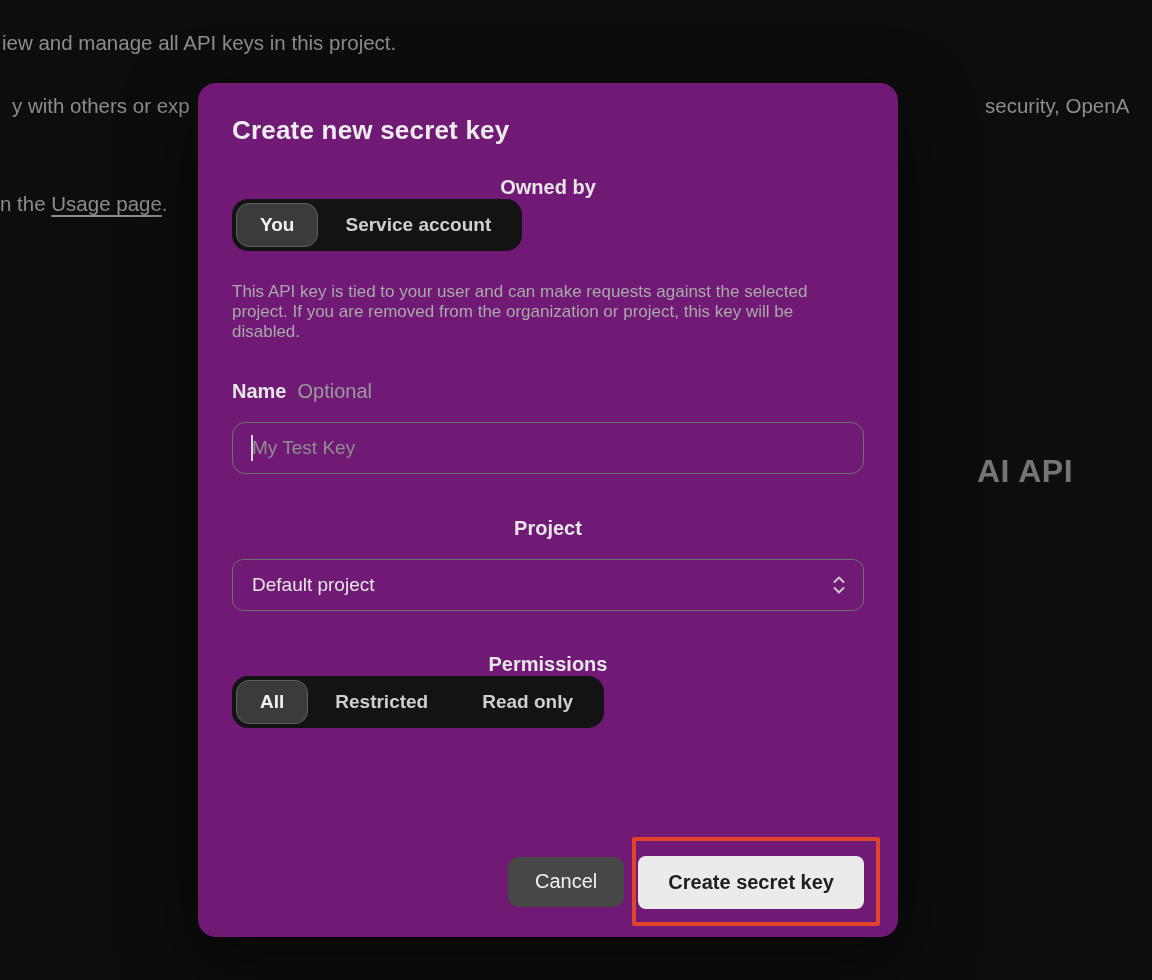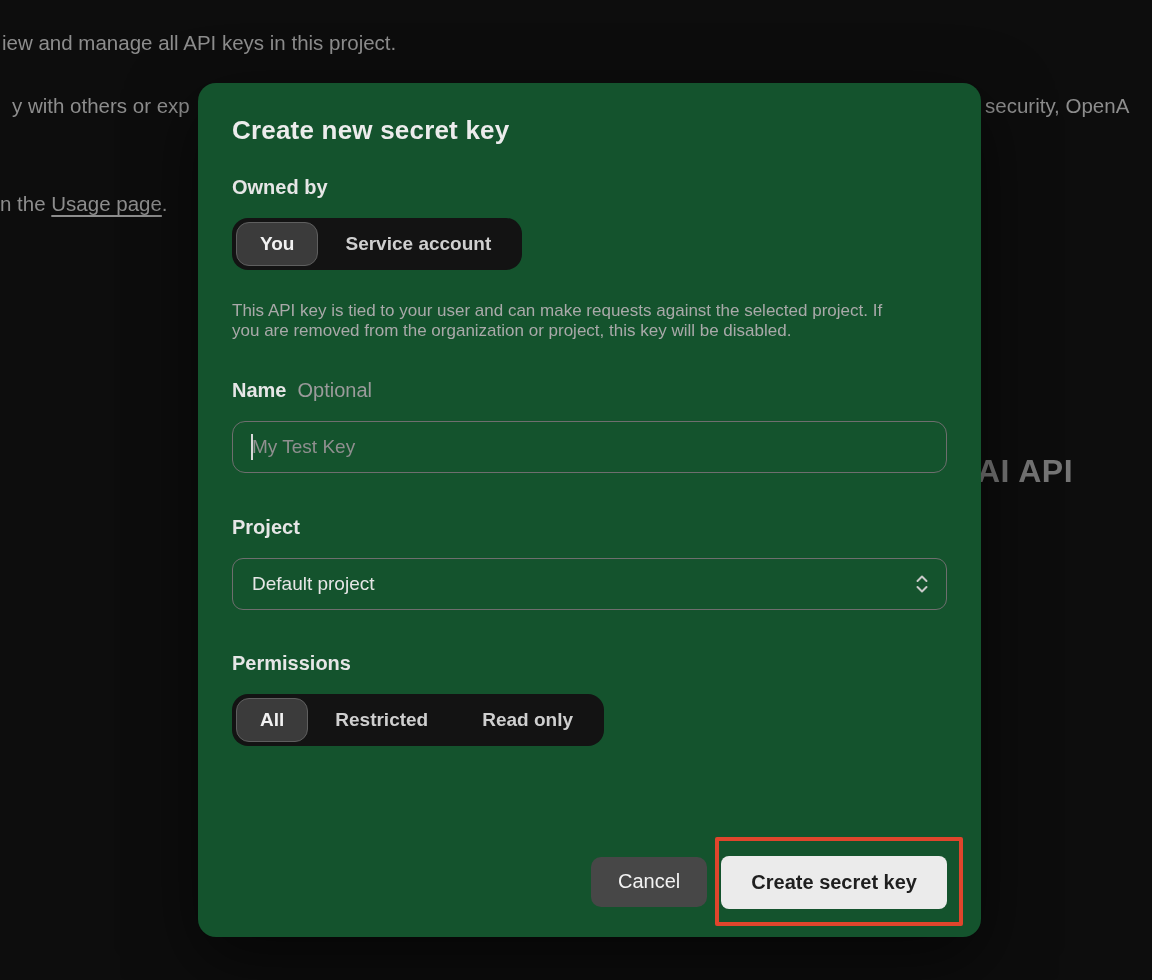--- a/index.html
+++ b/index.html
@@ -37,51 +37,51 @@
     font-weight: 700;
     letter-spacing: 0.5px;
     color: #757575;
     white-space: nowrap;
   }
 
   
   .modal {
     position: absolute;
     left: 198px; top: 83px;
-    width: 783px; height: 854px;
-    background: #14532d;
+    width: 700px; height: 854px;
+    background: #701a75;
     border-radius: 18px;
     padding: 32px 34px 0 34px;
     box-shadow: 0 24px 70px rgba(0,0,0,0.55);
     z-index: 5;
   }
   .modal-title {
     font-size: 26px;
     font-weight: 700;
     color: #ececec;
     letter-spacing: 0.2px;
   }
   .field-label {
     font-size: 20px;
     font-weight: 700;
     color: #e6e6e6;
+    text-align: center;
   }
   .lbl-owned       { margin-top: 30px; }
   .lbl-name-row    { margin-top: 38px; display: flex; align-items: baseline; gap: 11px; }
   .lbl-project     { margin-top: 43px; }
   .lbl-permissions { margin-top: 42px; }
   .hint {
     font-size: 20px;
     font-weight: 400;
     color: #9b9b9b;
   }
 
   
   .segmented {
-    margin-top: 19px;
     display: inline-flex;
     align-items: center;
     background: #131313;
     border-radius: 16px;
     padding: 4px;
     height: 52px;
   }
   .segment {
     height: 44px;
     border: none;

